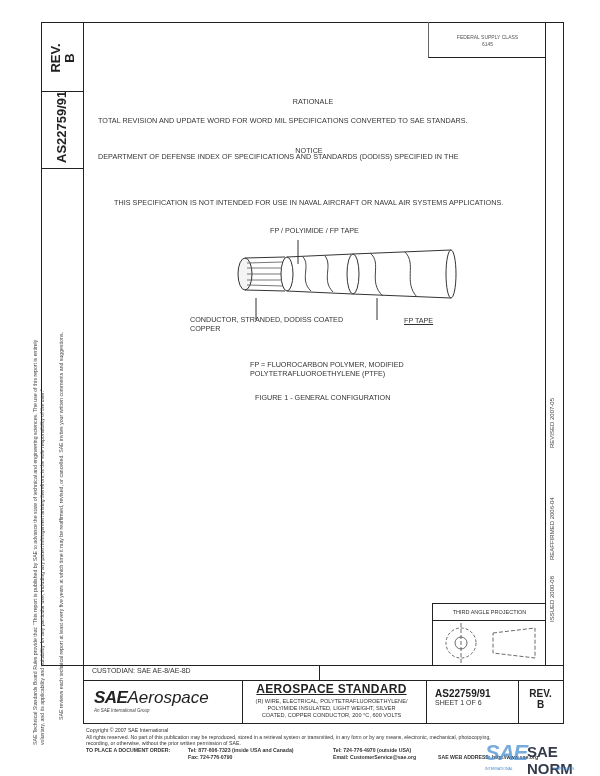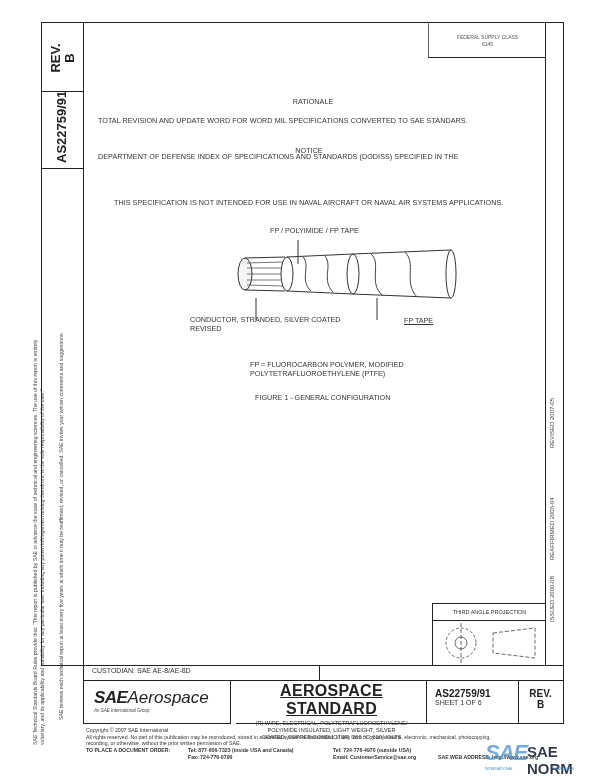--- a/index.html
+++ b/index.html
@@ -15,21 +15,21 @@
     .doc-text { font-weight: bold; font-size: 13px; }
     .fsc-box { left: 428px; top: 22px; width: 118px; height: 36px; border-left: 1px solid #666; border-bottom: 1px solid #222; box-sizing: border-box; font-size: 5px; color: #555; text-align: center; padding-top: 12px; line-height: 7px; }
     .center { text-align: center; }
     .body-text { font-size: 7.2px; line-height: 8.2px; color: #333; letter-spacing: 0.05px; }
     .label { font-size: 7.2px; color: #333; margin-left: 23px; }
     .side-note { font-size: 5.2px; color: #444; line-height: 7px; }
     .tap-box { left: 432px; top: 603px; width: 114px; height: 62px; border-left: 1.5px solid #222; border-top: 1.5px solid #222; box-sizing: border-box; }
     .tap-title { height: 16px; border-bottom: 1.5px solid #222; font-size: 5.5px; text-align: center; line-height: 16px; color: #333; }
     .cust-row { left: 83px; top: 665px; width: 481px; height: 16px; border: 1.5px solid #222; border-top: none; box-sizing: border-box; }
     .cust-text { left: 92px; top: 667px; font-size: 7px; color: #333; }
-    .logo-cell { left: 83px; top: 680px; width: 148px; height: 44px; border: 1.5px solid #222; border-top: none; box-sizing: border-box; }
+    .logo-cell { left: 83px; top: 680px; width: 160px; height: 44px; border: 1.5px solid #222; border-top: none; box-sizing: border-box; }
     .std-cell { left: 236px; top: 680px; width: 191px; height: 44px; border-bottom: 1.5px solid #222; box-sizing: border-box; }
     .doc-no-cell { left: 426px; top: 680px; width: 93px; height: 44px; border-left: 1.5px solid #222; border-right: 1.5px solid #222; border-bottom: 1.5px solid #222; box-sizing: border-box; }
     .rev-cell2 { left: 518px; top: 680px; width: 46px; height: 44px; border-right: 1.5px solid #222; border-bottom: 1.5px solid #222; box-sizing: border-box; }
     .footer { font-size: 5.2px; color: #333; line-height: 6.6px; }
   </style>
 </head>
 <body>
 
 <div class="abs frame-left"></div>
 <div class="abs rev-cell">
@@ -86,22 +86,22 @@
     <path d="M100 26 C108 36, 96 50, 108 62" stroke="#444"></path>
 
     <ellipse cx="128" cy="44" rx="6" ry="20" fill="#fff"></ellipse>
     <path d="M128 24 L226 20 M128 64 L226 68"></path>
     <ellipse cx="226" cy="44" rx="5" ry="24" fill="#fff"></ellipse>
     <path d="M145 23 C158 33, 142 52, 158 66" stroke="#444"></path>
     <path d="M180 22 C192 34, 178 52, 192 67" stroke="#444"></path>
   </g>
 </svg>
 <div class="abs label" style="left:167px; top:316px; line-height:8.5px;">
-  <div>CONDUCTOR, STRANDED, SILVER COATED</div>
-  <div>REVISED</div>
+  <div>CONDUCTOR, STRANDED, DODISS COATED</div>
+  <div>COPPER</div>
 </div>
 <div class="abs label" style="left:381px; top:316px;text-decoration:underline;">FP TAPE</div>
 <div class="abs label" style="left:227px; top:361px; line-height:8.5px;">
   <div>FP = FLUOROCARBON POLYMER, MODIFIED</div>
   <div>POLYTETRAFLUOROETHYLENE (PTFE)</div>
 </div>
 <div class="abs label" style="left:232px; top:393px;">FIGURE 1 - GENERAL CONFIGURATION</div>
 
 <div class="abs tap-box">
   <div class="tap-title">THIRD ANGLE PROJECTION</div>
@@ -120,21 +120,21 @@
 <div class="abs" style="left:319px; top:665px; width:1px; height:15px; background:#222;"></div>
 
 <div class="abs logo-cell">
   <div class="abs" style="left:10px; top:8px; font-size:17px; white-space:nowrap;">
     <span style="font-weight:900; font-style:italic; letter-spacing:-0.5px;">SAE</span><span style="font-style:italic; font-weight:normal;">Aerospace</span>
   </div>
   <div class="abs" style="left:10px; top:28px; font-size:4.5px; font-style:italic; color:#444;">An SAE International Group</div>
 </div>
 
 <div class="abs std-cell">
-  <div class="center" style="font-weight:bold; font-size:16px; text-decoration:underline; padding-top:2px; letter-spacing:0.3px;">AEROSPACE STANDARD</div>
+  <div class="center" style="font-weight:bold; font-size:12px; text-decoration:underline; padding-top:2px; letter-spacing:0.3px;">AEROSPACE STANDARD</div>
   <div class="center" style="font-size:5.6px; line-height:7px; color:#333; margin-top:2px;">
     <div>(R) WIRE, ELECTRICAL, POLYTETRAFLUOROETHYLENE/</div>
     <div>POLYIMIDE INSULATED, LIGHT WEIGHT, SILVER</div>
     <div>COATED, COPPER CONDUCTOR, 200 °C, 600 VOLTS</div>
   </div>
 </div>
 
 <div class="abs doc-no-cell">
   <div style="font-weight:bold; font-size:10px; padding:8px 0 0 8px;">AS22759/91</div>
   <div style="font-size:7px; padding-left:8px; color:#333;">SHEET 1 OF 6</div>

